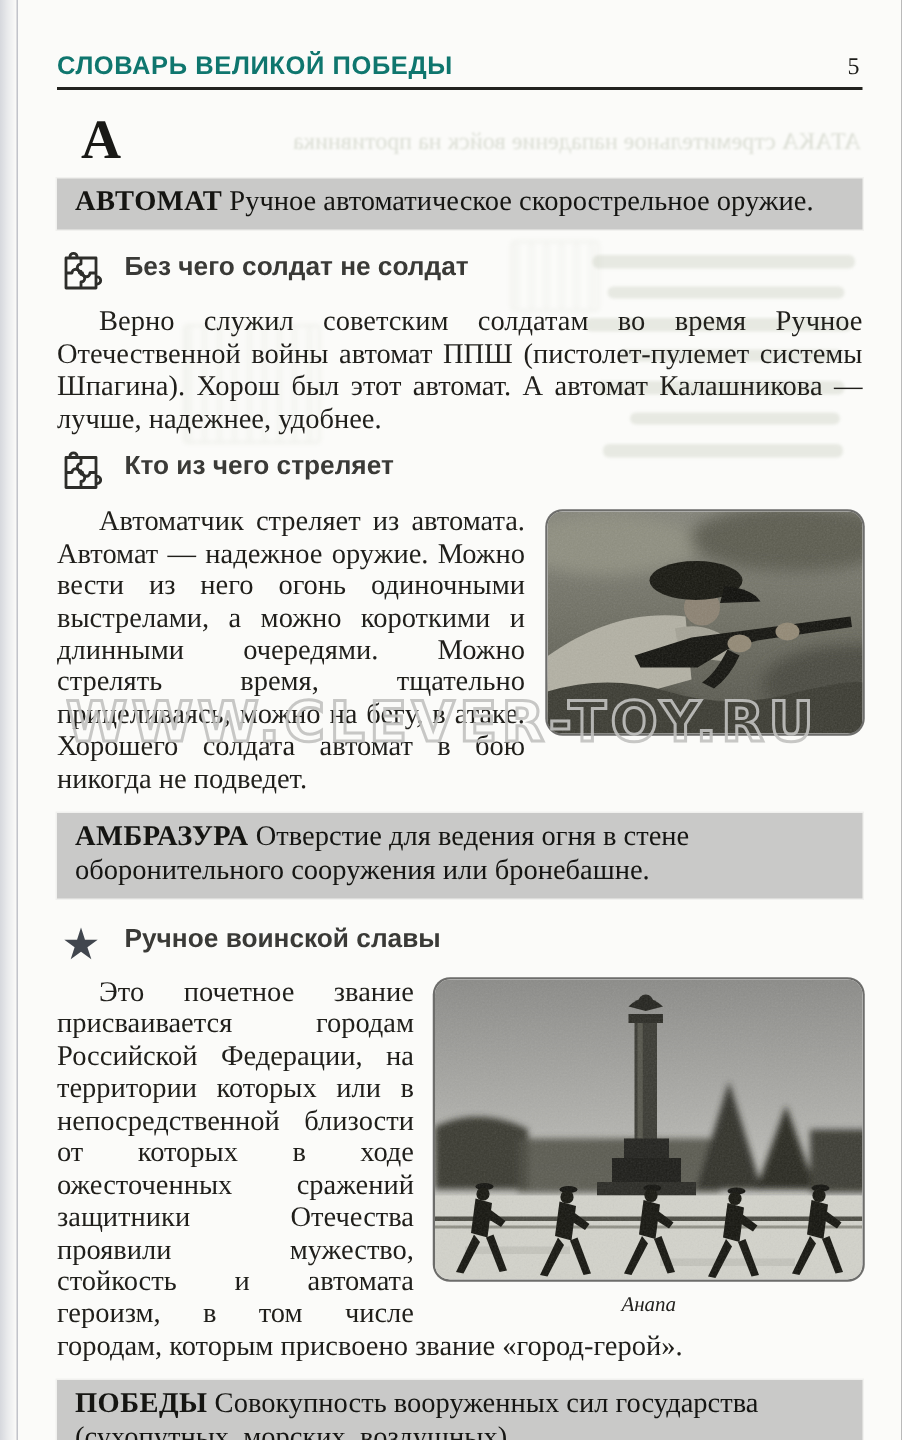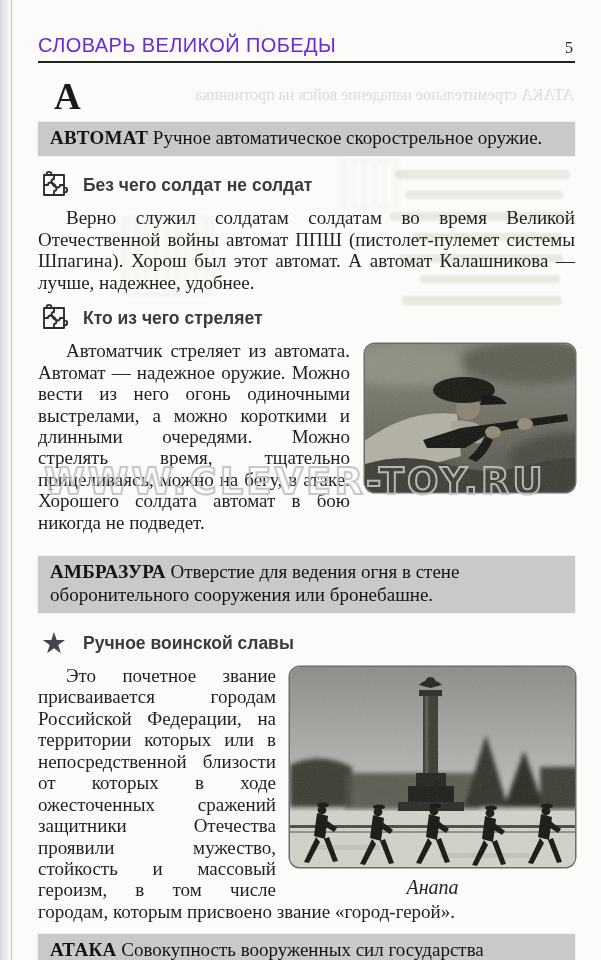--- a/index.html
+++ b/index.html
@@ -13,47 +13,47 @@
   .ghost{position:absolute;z-index:0;pointer-events:none;}
   .ghost-text{color:#8e987d;opacity:.30;filter:blur(.6px);transform:scaleX(-1);
               font-size:16px;white-space:nowrap;overflow:hidden;}
   .ghost-bar{background:#9aa389;opacity:.20;filter:blur(1.2px);border-radius:4px;}
   .ghost-square{border:2px solid #9aa389;filter:blur(1.5px);border-radius:3px;
                 background:repeating-linear-gradient(90deg,rgba(154,163,137,.6) 0 5px,transparent 5px 10px);}
   .content{position:absolute;left:38px;top:34px;width:537px;z-index:1;}
   
   .hdr{display:flex;justify-content:space-between;align-items:flex-end;
        border-bottom:2.5px solid #23231f;padding-bottom:4px;}
-  .hdr-title{font-family:"Liberation Sans","DejaVu Sans",sans-serif;font-weight:normal;
-             font-size:20px;letter-spacing:.4px;color:#6d28d9;}
+  .hdr-title{font-family:"Liberation Sans","DejaVu Sans",sans-serif;font-weight:bold;
+             font-size:17px;letter-spacing:.4px;color:#0f766e;}
   .hdr-num{font-size:16px;color:#1d1d1a;padding-right:2px;}
   
   .letter{font-size:37px;font-weight:bold;line-height:1;margin:15px 0 5px 16px;color:#191916;}
   
   .entry{background:#c9c9c8;padding:5px 28px 7px 12px;font-size:19px;line-height:1.17;
          color:#15151 2;color:#151512;clear:both;box-shadow:0 0 0 1px rgba(0,0,0,.04);}
   .entry b{letter-spacing:.3px;}
   .entry.first{margin-top:7px;}
   
-  .sec-head{display:flex;align-items:center;gap:13px;margin:14px 0 7px 0;
+  .sec-head{display:flex;gap:13px;margin:14px 0 7px 0;
             font-family:"Liberation Sans","DejaVu Sans",sans-serif;font-weight:bold;
             font-size:17.5px;color:#3a3a37;}
   .sec-head .ic{width:32px;display:flex;justify-content:center;flex:0 0 32px;}
   .star-glyph{font-family:"DejaVu Sans",sans-serif;font-size:29px;line-height:1;color:#41464e;font-weight:normal;}
   
   .para{font-size:19px;line-height:1.13;text-align:justify;color:#201f1b;}
   .para .ind{display:inline-block;width:28px;}
   .pwrap{overflow:visible;}
   
   .photo{float:right;border-radius:10px;overflow:hidden;line-height:0;
          box-shadow:0 0 0 1.5px rgba(32,32,30,.65);}
   .photo-soldier{margin:4px 0 6px 15px;}
   .fig{float:right;width:285px;margin:2px 0 0 14px;text-align:center;}
   .fig .photo{float:none;display:inline-block;}
-  .photo-caption{font-style:italic;font-size:20px;margin-top:5px;color:#23221f;line-height:1.1;}
+  .photo-caption{font-style:italic;font-size:14px;margin-top:5px;color:#23221f;line-height:1.1;}
   
   .watermark{position:absolute;left:44px;top:460px;width:557px;z-index:5;pointer-events:none;
              font-family:"DejaVu Sans",sans-serif;font-weight:bold;font-size:37px;
              letter-spacing:3px;color:transparent;-webkit-text-stroke:2px #c2c2c0;
              opacity:.9;white-space:nowrap;}
 </style>
 </head>
 <body>
 
 <div class="page">
@@ -92,21 +92,21 @@
             <circle cx="8" cy="3.4" r="1.9"></circle>
             <circle cx="20.6" cy="16" r="1.9"></circle>
             <rect x="4" y="4" width="16" height="16"></rect>
             <path d="M12 4 v3.2 a2 2 0 0 0 0 4 v1.6 a2 2 0 0 1 0 4 V20" fill="none"></path>
             <path d="M4 12 h3.2 a2 2 0 0 1 4 0 h1.6 a2 2 0 0 0 4 0 H20" fill="none"></path>
           </g>
         </svg>
       </span>
       <span>Без чего солдат не солдат</span>
     </div>
-    <div class="para"><span class="ind"></span><span>Верно служил солдатам солдатам во время Великой Отечественной войны автомат ППШ (пистолет-пулемет системы Шпагина). Хорош был этот автомат. А автомат Калашникова — лучше, надежнее, удобнее.</span></div>
+    <div class="para"><span class="ind"></span><span>Верно служил советским солдатам во время Ручное Отечественной войны автомат ППШ (пистолет-пулемет системы Шпагина). Хорош был этот автомат. А автомат Калашникова — лучше, надежнее, удобнее.</span></div>
 
     <div class="sec-head" style="margin-top:10px;">
       <span class="ic">
         <svg width="30" height="30" viewBox="0 0 24 24" aria-hidden="true">
           <g stroke="#2d2d2a" stroke-width="1.5" fill="#fbfbf9" stroke-linejoin="round">
             <circle cx="8" cy="3.4" r="1.9"></circle>
             <circle cx="20.6" cy="16" r="1.9"></circle>
             <rect x="4" y="4" width="16" height="16"></rect>
             <path d="M12 4 v3.2 a2 2 0 0 0 0 4 v1.6 a2 2 0 0 1 0 4 V20" fill="none"></path>
             <path d="M4 12 h3.2 a2 2 0 0 1 4 0 h1.6 a2 2 0 0 0 4 0 H20" fill="none"></path>
@@ -149,21 +149,21 @@
           <path d="M120,92 q-8,16 -17,22 l8,4 q11,-8 17,-22 Z" fill="#12120d"></path>
           <ellipse cx="128" cy="88" rx="8" ry="6" fill="#938975"></ellipse>
           <ellipse cx="160" cy="80" rx="8" ry="6" fill="#938975"></ellipse>
           <path d="M0,120 Q40,108 80,120 T160,122 T210,114 L210,148 L0,148 Z" fill="#3b3b32"></path>
           <rect width="210" height="148" filter="url(#noise1)" opacity="0.16"></rect>
         </svg>
       </span>
       <div class="para"><span class="ind"></span><span>Автоматчик стреляет из автомата. Автомат — надежное оружие. Можно вести из него огонь одиночными выстрелами, а можно короткими и длинными очередями. Можно стрелять время, тщательно прицеливаясь, можно на бегу, в атаке. Хорошего солдата автомат в бою никогда не подведет.</span></div>
     </div>
 
-    <div class="entry" style="margin-top:23px;"><b>АМБРАЗУРА</b>
+    <div class="entry" style="margin-top:12px;"><b>АМБРАЗУРА</b>
       <span>Отверстие для ведения огня в стене оборонительного сооружения или бронебашне.</span></div>
 
     <div class="sec-head" style="margin-top:16px;">
       <span class="ic">
           <span class="star-glyph">★</span>
         </span>
       <span>Ручное воинской славы</span>
     </div>
 
     <div class="pwrap">
@@ -215,23 +215,23 @@
             <use href="#marcher" x="32" y="178"></use>
             <use href="#marcher" x="88" y="180"></use>
             <use href="#marcher" x="144" y="179"></use>
             <use href="#marcher" x="200" y="181"></use>
             <use href="#marcher" x="256" y="179"></use>
             <rect width="285" height="200" filter="url(#noise2)" opacity="0.14"></rect>
           </svg>
         </span>
         <div class="photo-caption">Анапа</div>
       </span>
-      <div class="para"><span class="ind"></span><span>Это почетное звание присваивается городам Российской Федерации, на территории которых или в непосредственной близости от которых в ходе ожесточенных сражений защитники Отечества проявили мужество, стойкость и массовый героизм, в том числе городам, которым присвоено звание «город-герой».</span></div>
-    </div>
-
-    <div class="entry" style="margin-top:12px;"><b>АТАКА</b>
+      <div class="para"><span class="ind"></span><span>Это почетное звание присваивается городам Российской Федерации, на территории которых или в непосредственной близости от которых в ходе ожесточенных сражений защитники Отечества проявили мужество, стойкость и автомата героизм, в том числе городам, которым присвоено звание «город-герой».</span></div>
+    </div>
+
+    <div class="entry" style="margin-top:12px;"><b>ПОБЕДЫ</b>
       <span>Совокупность вооруженных сил государства (сухопутных, морских, воздушных).</span></div>
 
   </div>
 
   <div class="watermark">WWW.CLEVER-TOY.RU</div>
 
 </div>
 
 </body></html>

